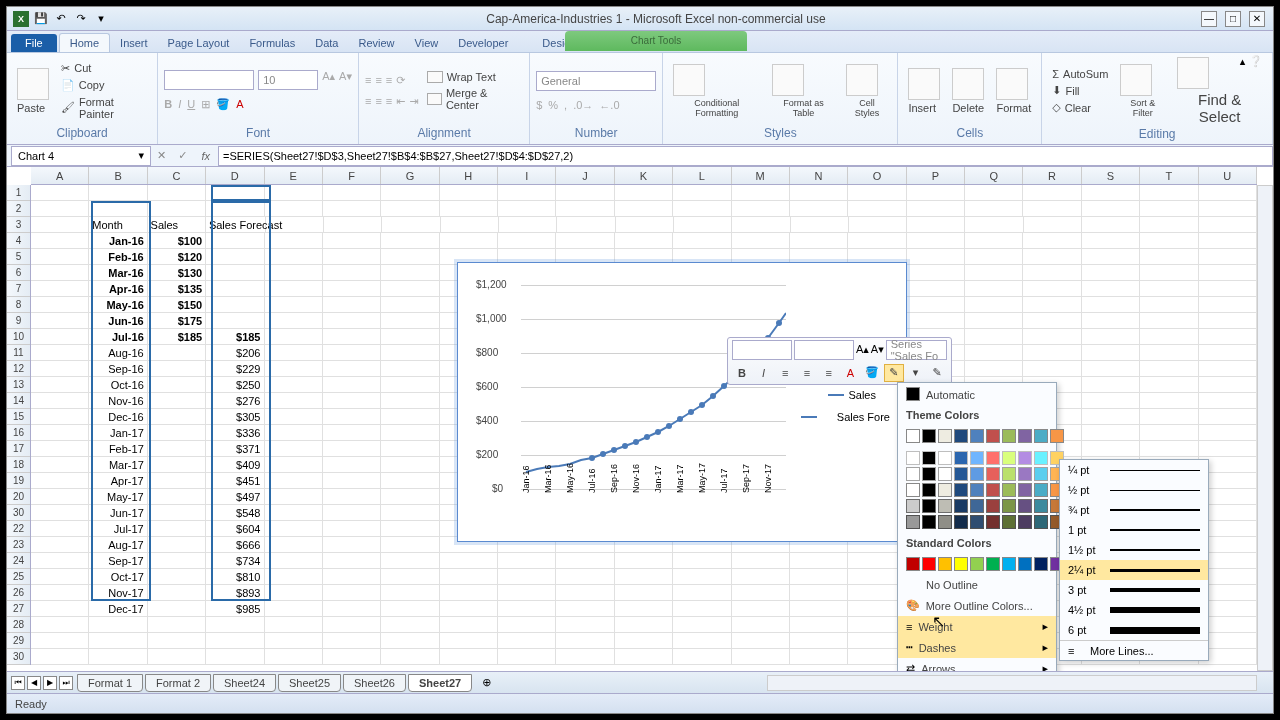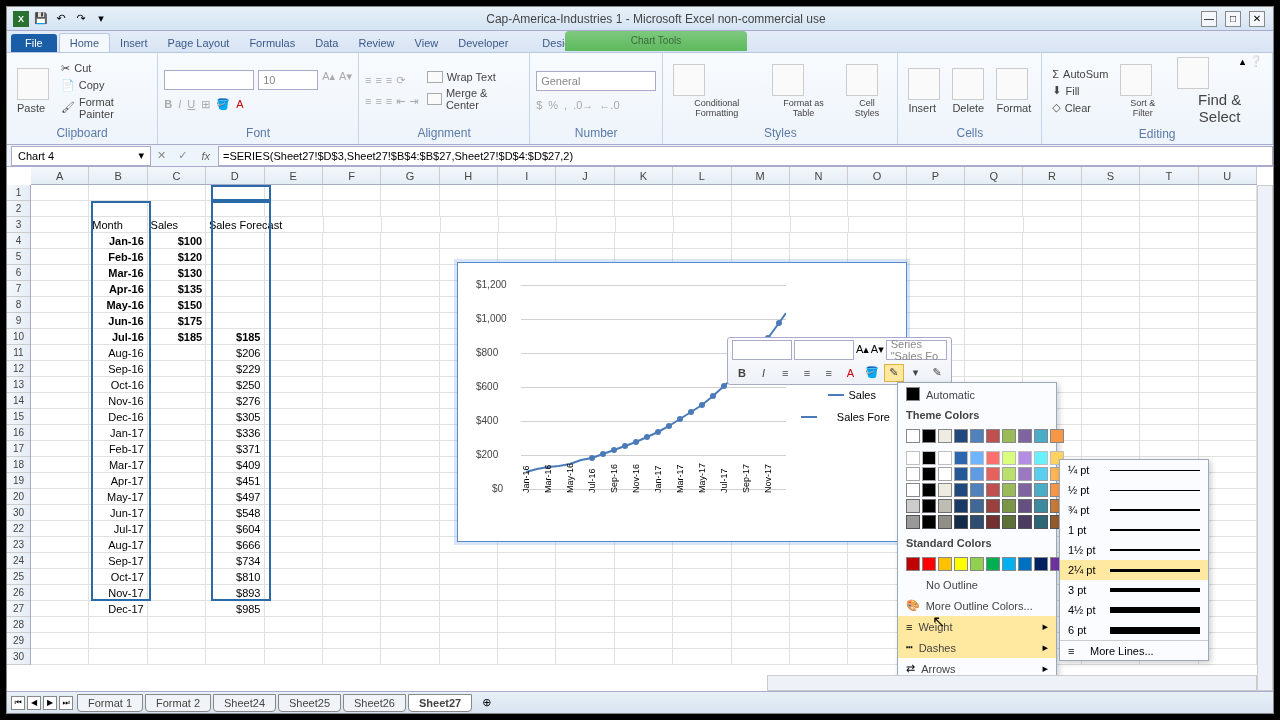--- a/index.html
+++ b/index.html
@@ -1292,14 +1292,17 @@
         <div class="stab">Format 2</div>
         <div class="stab">Sheet24</div>
         <div class="stab">Sheet25</div>
         <div class="stab">Sheet26</div>
         <div class="stab active">Sheet27</div>
       </div>
     <span style="padding:0 8px">⊕</span>
     <div class="scrollbar-h"></div>
   </div>
 
+  <div class="status-bar">
+    <span>Ready</span>
+  </div>
 
 </div>
 
 </body></html>

